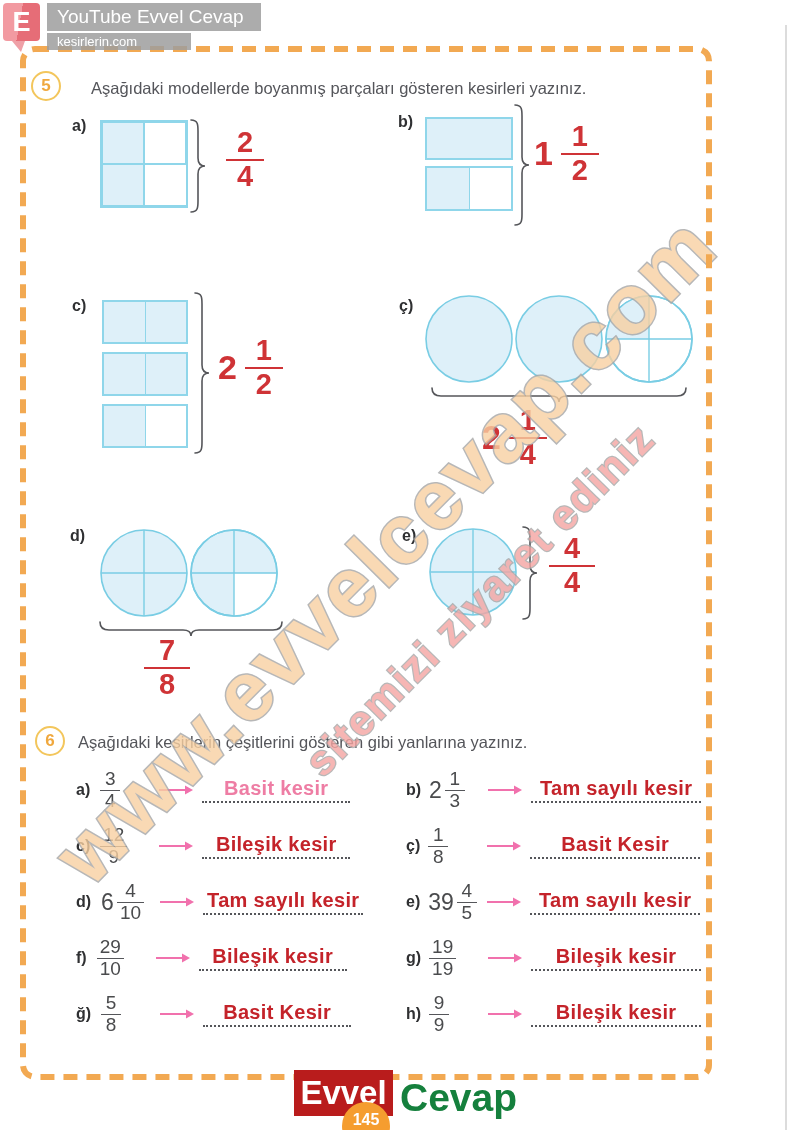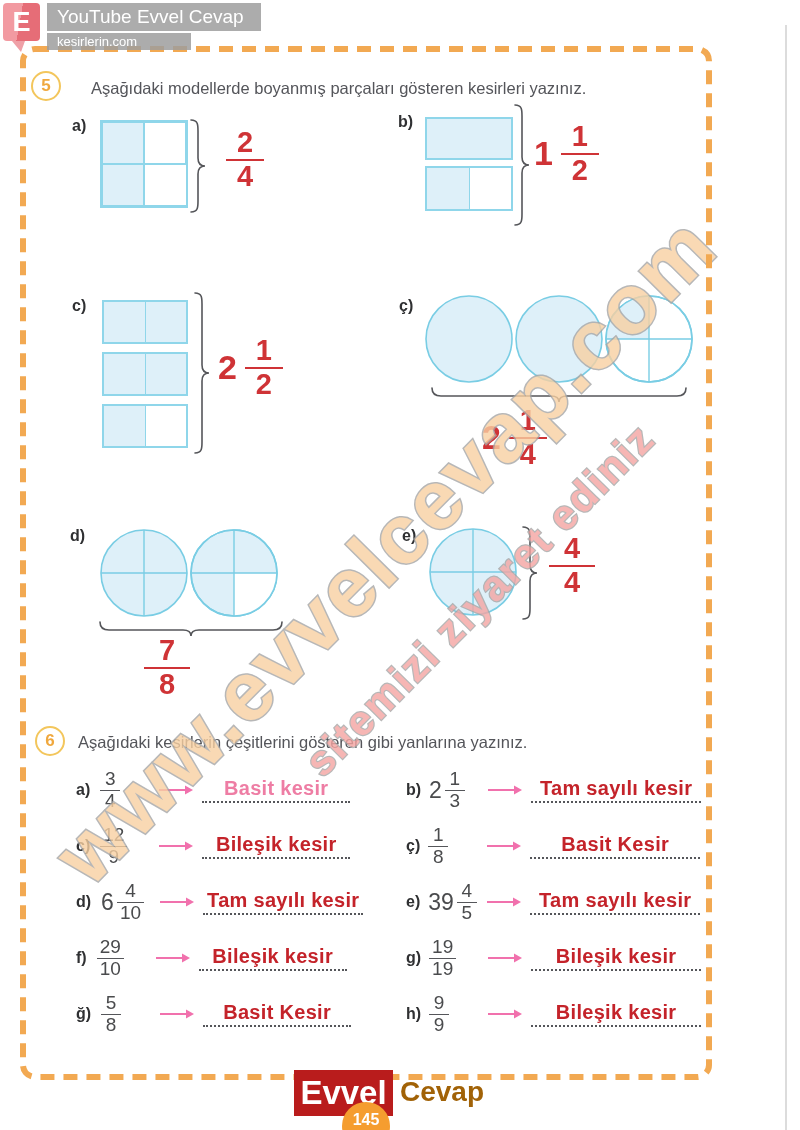--- a/index.html
+++ b/index.html
@@ -60,21 +60,21 @@
   .arrow{margin:0 8px 0 4px;flex:none;}
   .answer-zone{display:inline-block;border-bottom:2px dotted #55565a;min-width:140px;
     text-align:center;padding:0 4px 1px;}
   .col-r .answer-zone{min-width:162px;}
   .answer{color:#c4232a;font-weight:bold;font-size:20px;letter-spacing:.3px;}
   .answer.example{color:#ee7da4;font-weight:600;font-size:20px;}
   
   .foot-evvel{left:294px;top:1070px;width:99px;height:46px;background:#b91c1c;z-index:10;
     display:flex;align-items:center;justify-content:center;color:#fff;font-weight:bold;
     font-size:33px;}
-  .foot-cevap{left:400px;top:1076px;color:#a16207;font-weight:bold;font-size:28px;z-index:10;}
+  .foot-cevap{left:400px;top:1076px;color:#15803d;font-weight:bold;font-size:39px;z-index:10;}
   .foot-page{left:342px;top:1102px;width:48px;height:48px;border-radius:50%;background:#f59d2f;
     z-index:11;display:flex;align-items:flex-start;justify-content:center;color:#fff;
     font-weight:bold;font-size:16px;padding-top:0;}
   .foot-page span{margin-top:9px;}
   svg{display:block;}
 </style>
 </head>
 <body>
 
 <div class="abs scan-edge"></div>

